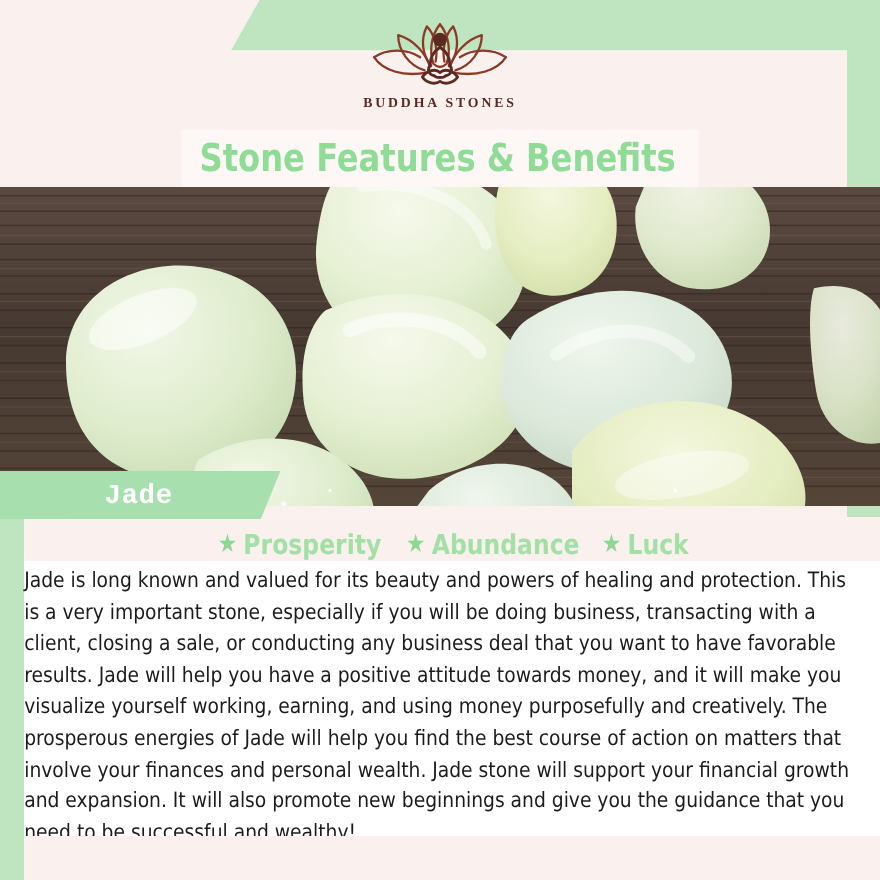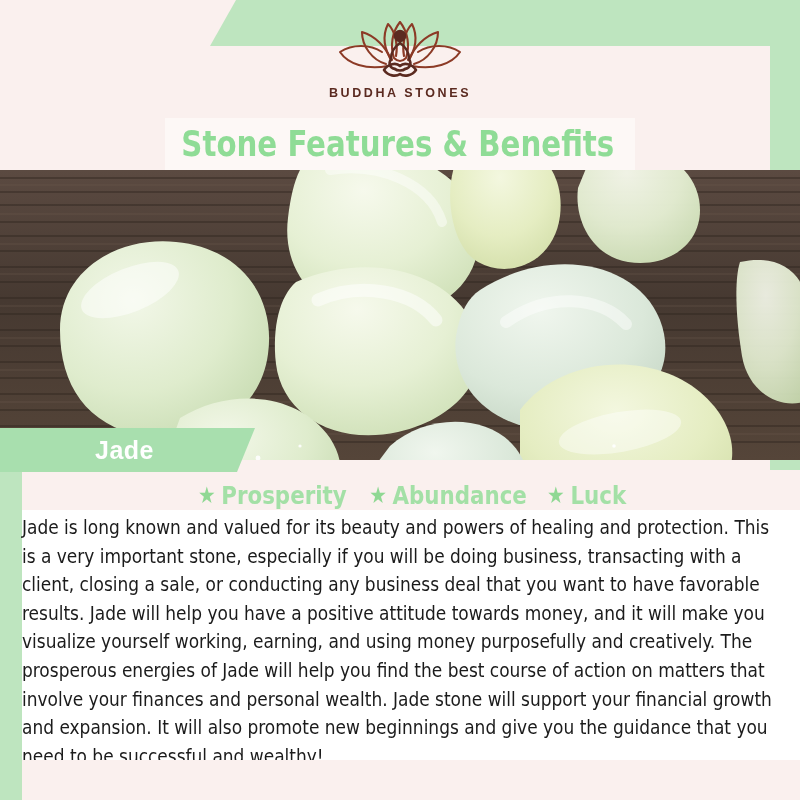--- a/index.html
+++ b/index.html
@@ -34,21 +34,21 @@
   
   .logo-wrap{
     position:absolute;left:0;top:14px;width:800px;height:100px;
     display:flex;flex-direction:column;align-items:center;justify-content:flex-start;
     z-index:6;
   }
   .logo-mark{width:148px;height:70px;display:block;}
   .logo-text{
     margin-top:2px;
     font-size:12.5px;letter-spacing:2.6px;font-weight:600;
-    color:#5b2a20;font-family:Liberation Sans, sans-serif;
+    color:#5b2a20;font-family:Liberation Serif, serif;
   }
 
   
   .title-banner{
     position:absolute;left:165px;top:118px;width:470px;height:52px;
     background:#fdf8f6;z-index:7;
     display:flex;align-items:center;justify-content:flex-start;
     box-shadow:0 0 0 0 rgba(0,0,0,0);
   }
   .title-text{
@@ -70,21 +70,21 @@
 
   
   .jade-band{
     position:absolute;left:0;top:428px;width:255px;height:44px;
     background:#a8dfae;z-index:8;
     clip-path:polygon(0 0,100% 0,calc(100% - 18px) 100%,0 100%);
     display:flex;align-items:center;
   }
   .jade-text{
     margin-left:95px;color:#ffffff;font-size:25px;font-weight:bold;
-    font-family:Liberation Sans, sans-serif;
+    font-family:Liberation Mono, monospace;
     letter-spacing:0.5px;
   }
 
   
   .content{
     position:absolute;left:22px;top:472px;width:778px;height:328px;
     background:#ffffff;
   }
   .keywords{
     display:flex;align-items:center;justify-content:center;gap:14px;

